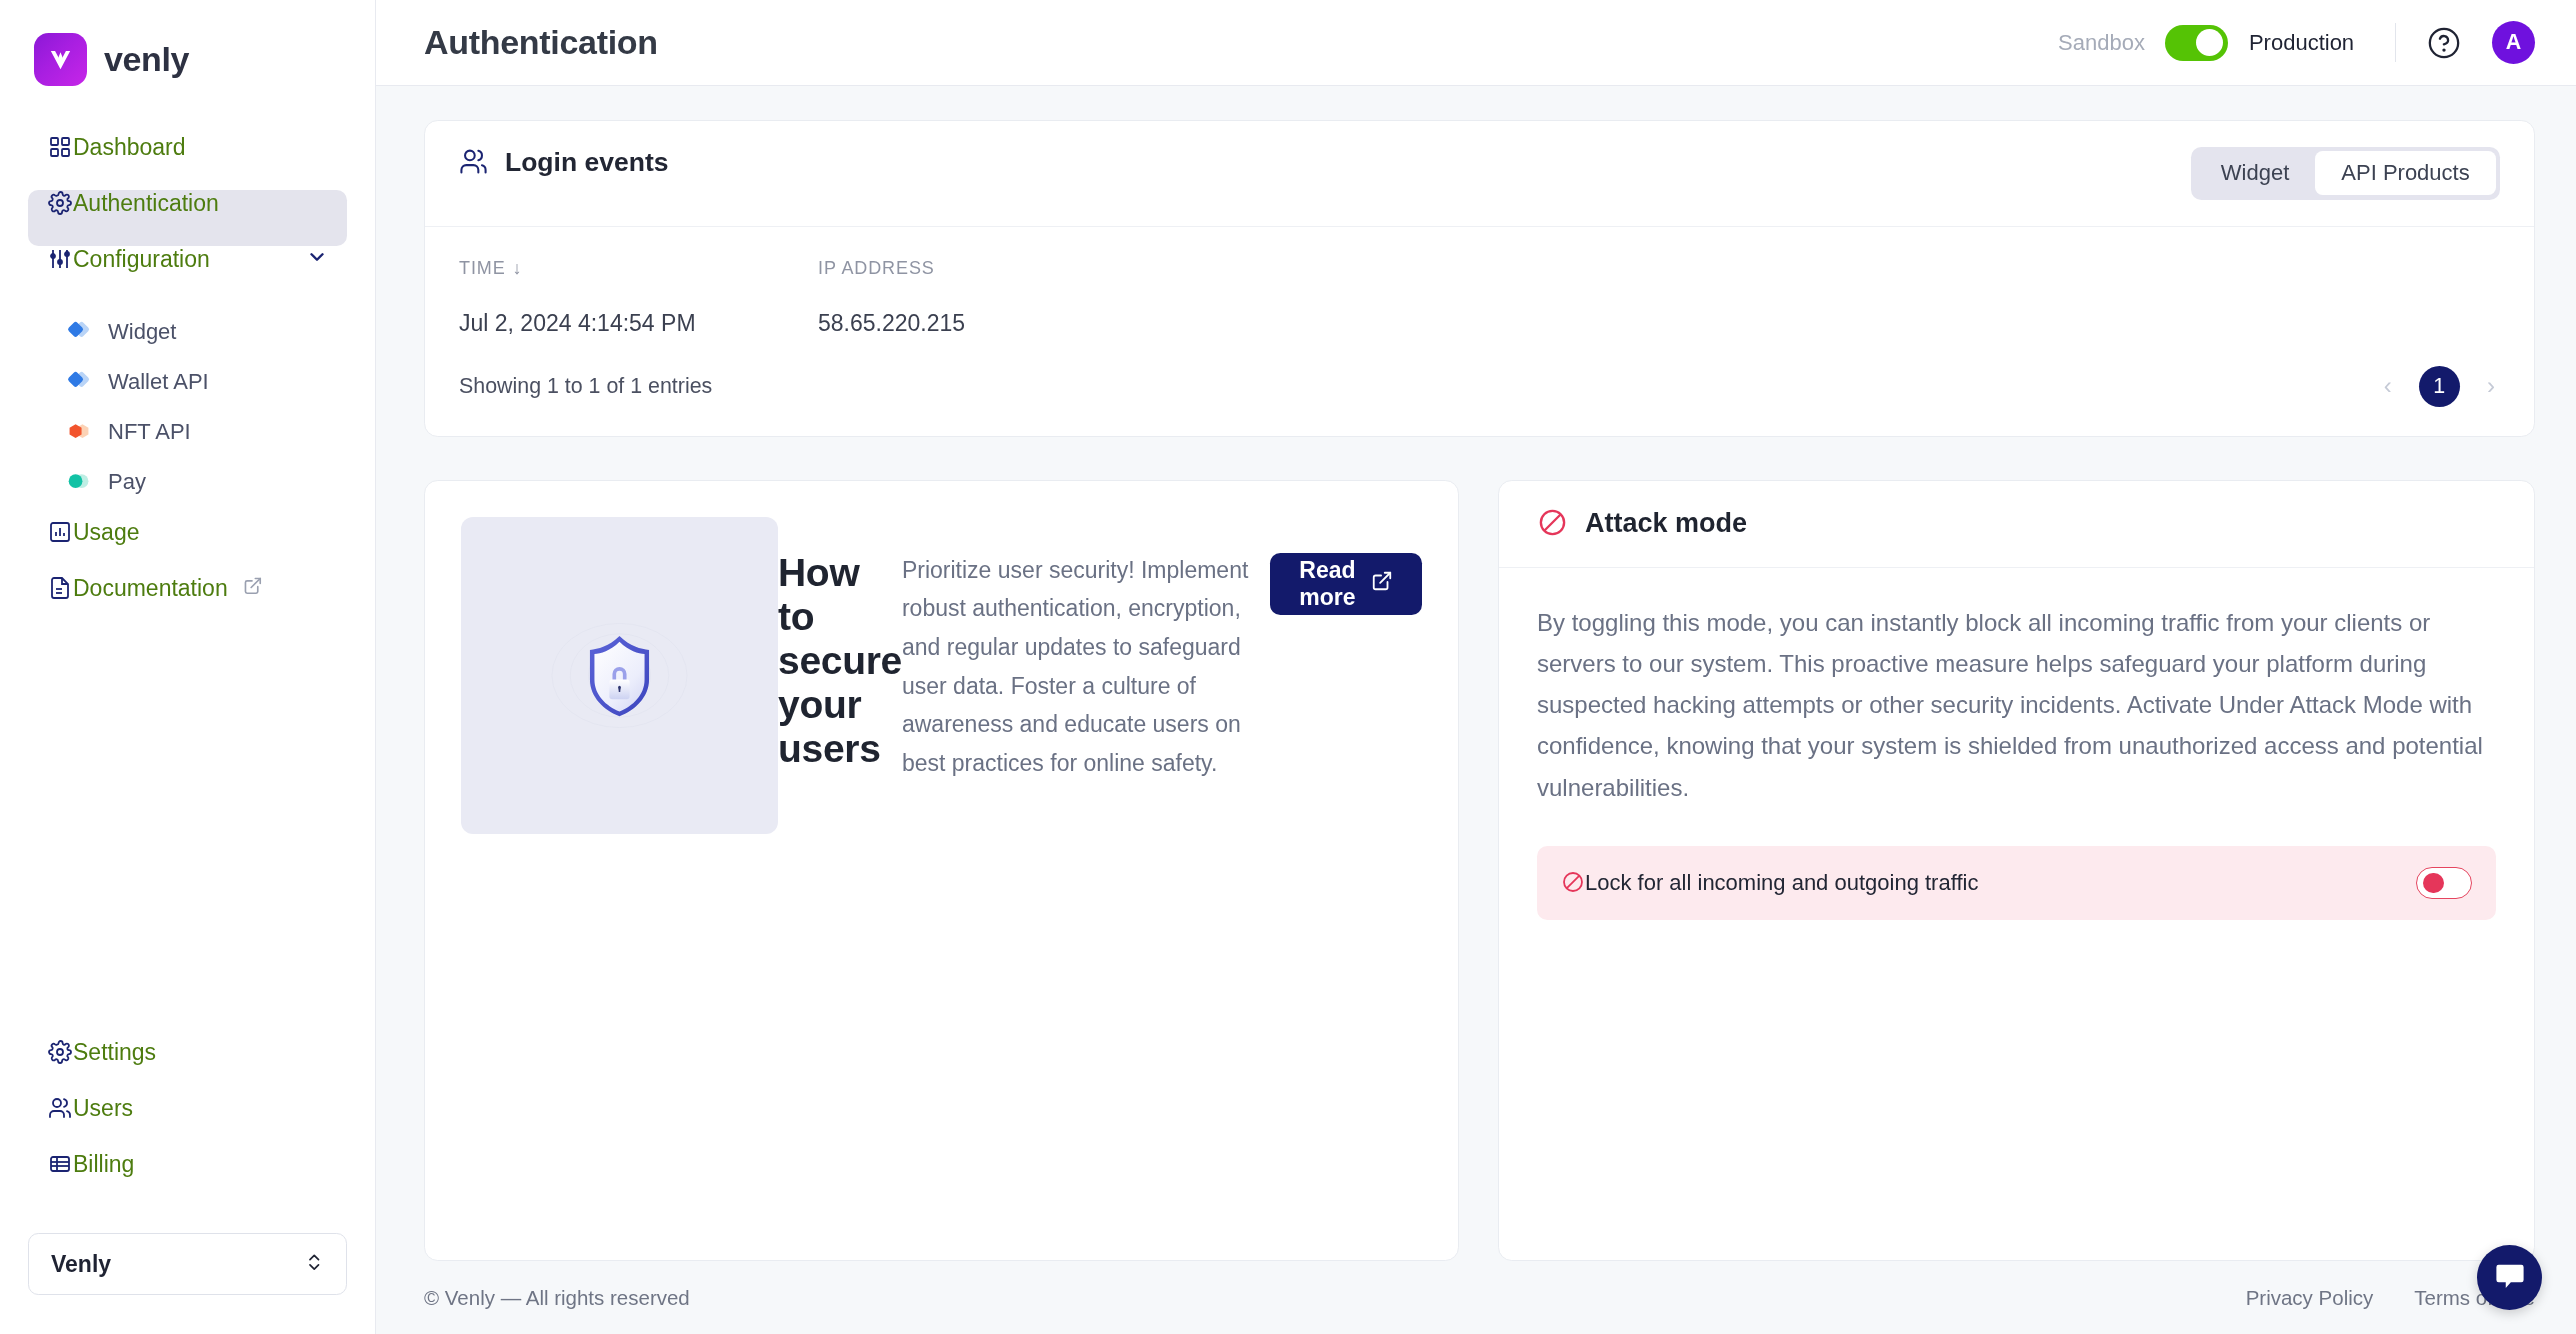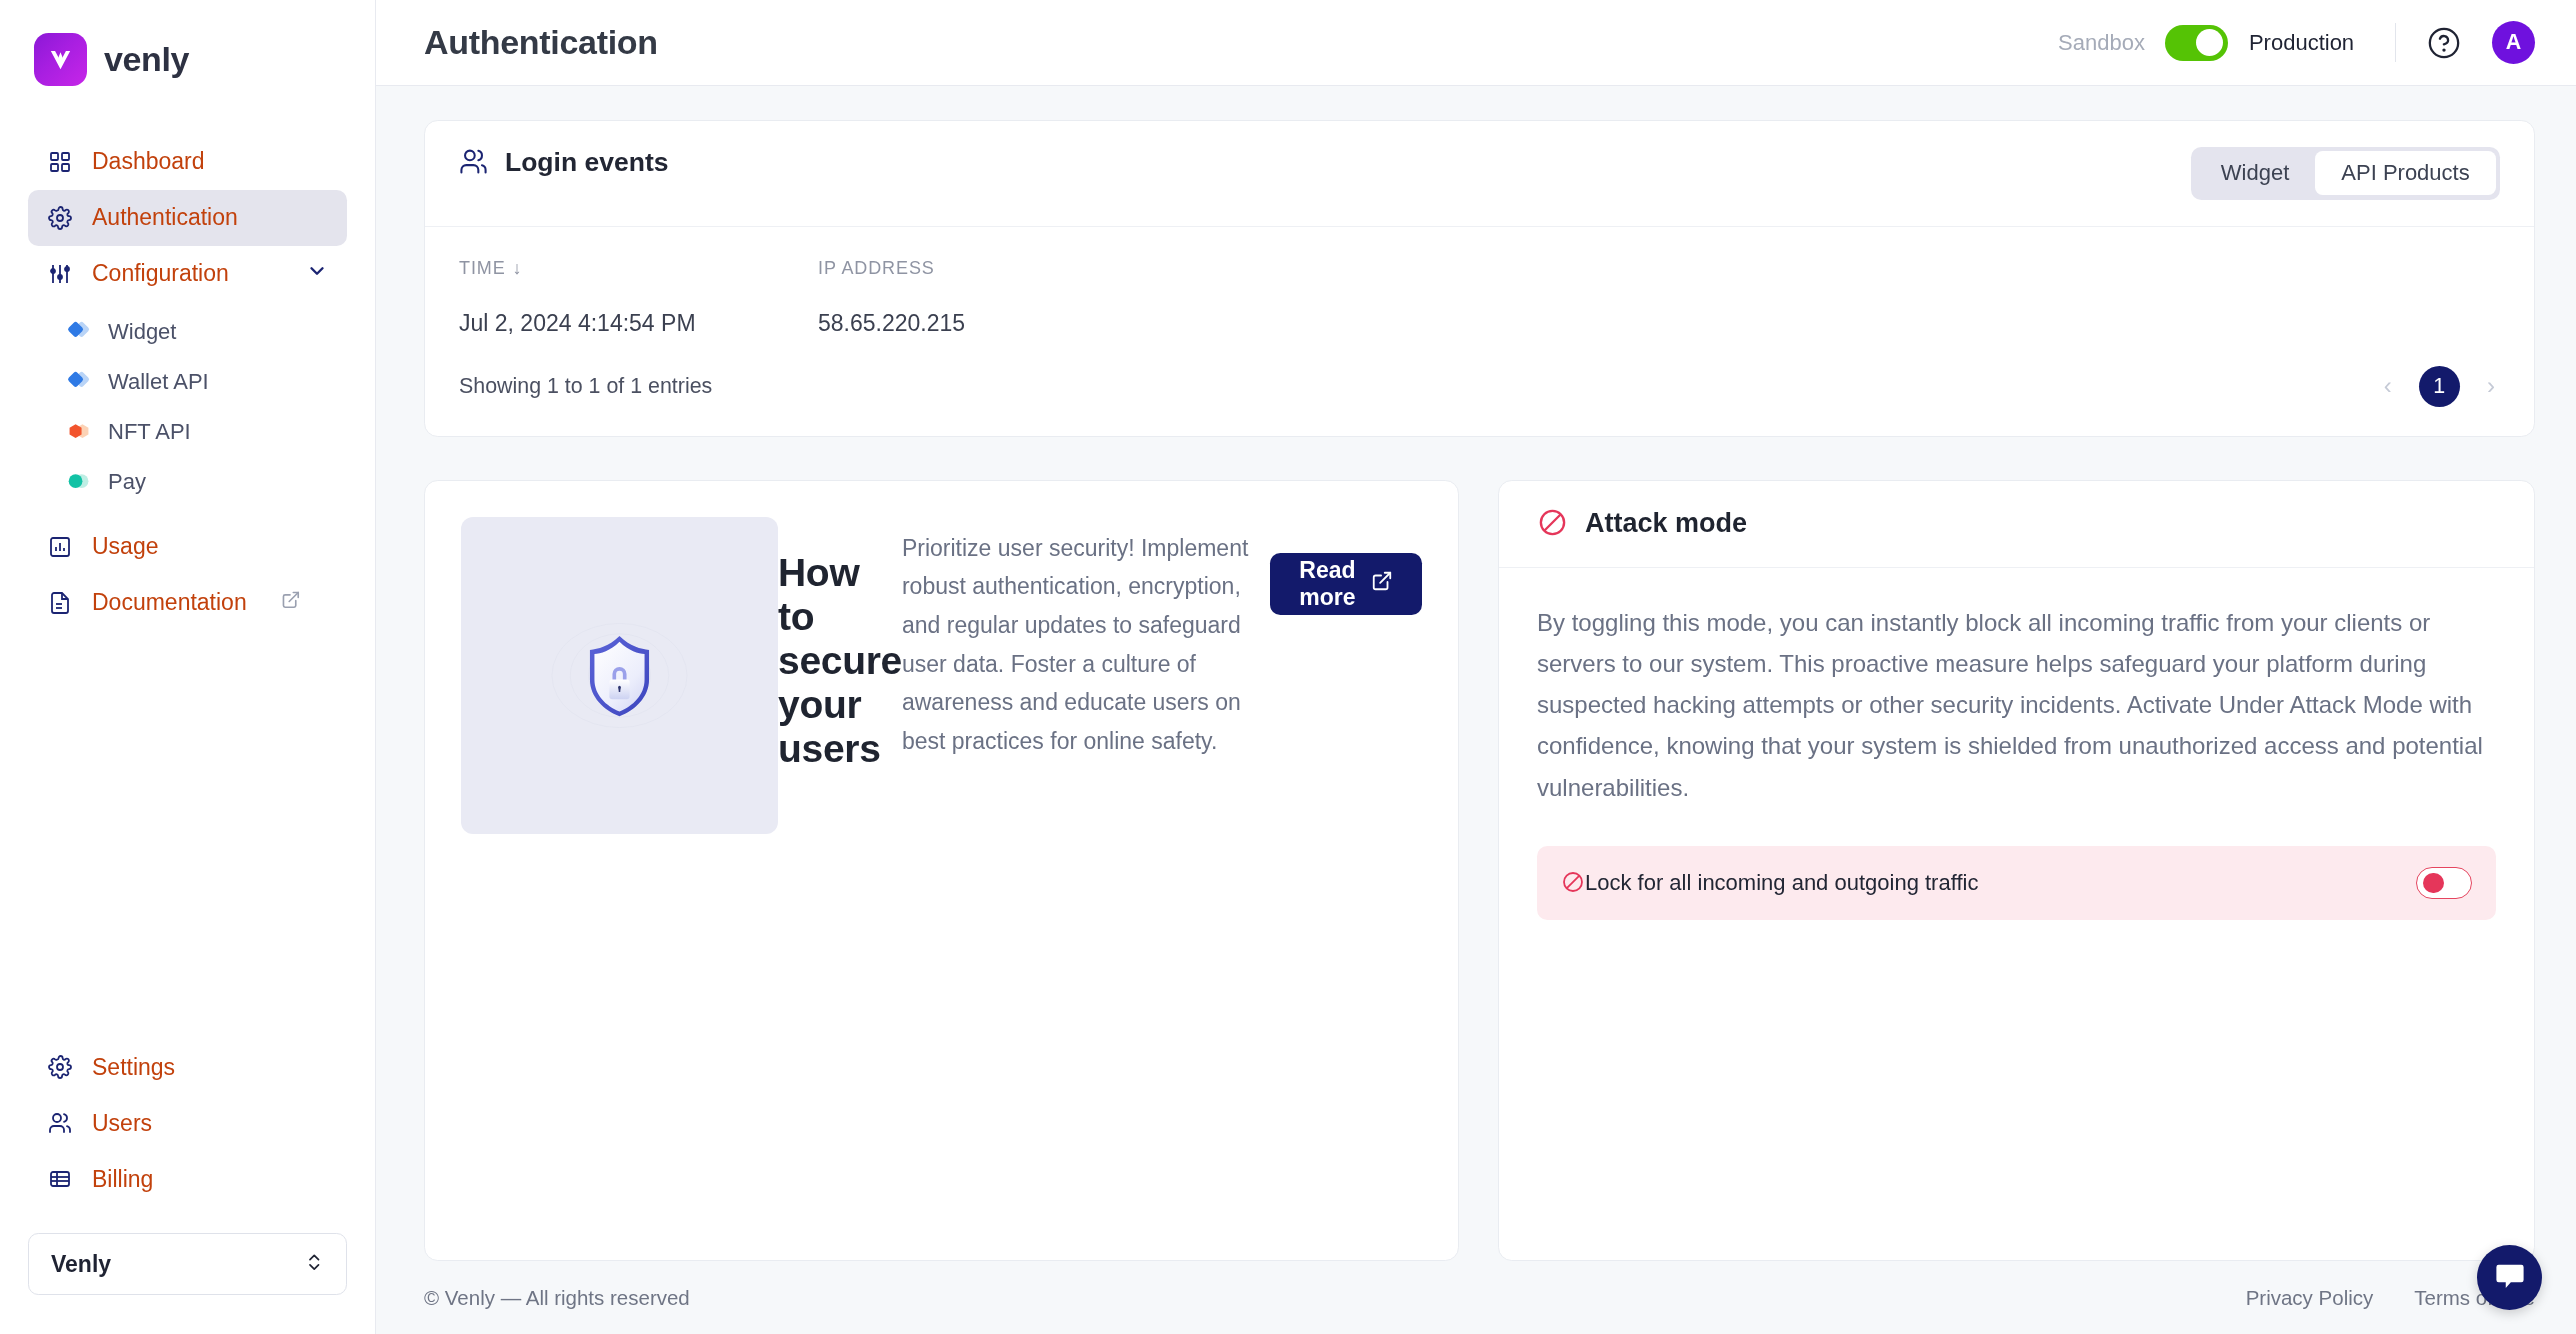--- a/index.html
+++ b/index.html
@@ -23,24 +23,24 @@
   .brand { display: flex; align-items: center; gap: 17px; padding: 32.5px 0 0 34px; }
   .brand-mark {
     width: 53px; height: 53px; border-radius: 14.5px;
     background: linear-gradient(135deg, #8b18d6 0%, #a51ee0 40%, #c726e8 100%);
     display: flex; align-items: center; justify-content: center;
   }
   .brand-name { font-size: 34px; font-weight: 700; color: #2d3142; letter-spacing: -0.4px; }
 
   .nav { margin-top: 48px; display: flex; flex-direction: column; }
   .nav-item {
-    display: flex; align-items: center; gap: 19px;
+    display: flex; align-items: flex-start; 
     height: 56px; margin: 0 28px; padding: 0 19px;
     border-radius: 10.3px; cursor: pointer;
-    color: #c2410c; font-size: 23px;
+    color: #4d7c0f; font-size: 23px;
   }
   .nav-item.active { background: #e4e4ed; }
   .nav-item .nav-label { flex: 1; }
   .nav-icon { width: 26px; height: 26px; display: flex; align-items: center; justify-content: center; flex: 0 0 26px; }
   .nav-gap { height: 12px; }
 
   .subnav { display: flex; flex-direction: column; margin-top: 5.1px; }
   .subnav-item {
     display: flex; align-items: center; gap: 17px;
     height: 50px; margin: 0 28px; padding: 0 19px 0 39px;
@@ -123,21 +123,21 @@
   
   .cols { display: flex; gap: 39px; flex: 1; min-height: 0; }
   .col-left { width: 1035px; flex: 0 0 1035px; display: flex; padding: 36px; }
   .col-right { flex: 1; display: flex; flex-direction: column; }
 
   .hero {
     height: 317px; border-radius: 12px; background: #e9eaf4;
     position: relative; overflow: hidden; flex: 0 0 317px;
   }
   .secure-title { font-size: 39px; font-weight: 700; color: #1f2430; margin-top: 34px; letter-spacing: -0.3px; }
-  .secure-body { font-size: 23px; line-height: 1.68; color: #6a7184; margin-top: 12px; }
+  .secure-body { font-size: 23px; line-height: 1.68; color: #6a7184; margin-top: 34px; }
   .readmore {
     margin-top: 36px; align-self: flex-start;
     background: #131a6b; color: #fff; border: none; border-radius: 10.3px;
     height: 62px; padding: 0 29px; font-size: 23px; font-weight: 700;
     display: flex; align-items: center; gap: 15.4px; cursor: pointer;
     font-family: "Liberation Sans", sans-serif;
   }
 
   .attack-head { display: flex; align-items: center; padding: 26px 38px; border-bottom: 0.9px solid #eef0f4; }
   .attack-title { font-size: 27px; font-weight: 700; color: #1f2430; margin-left: 17px; }

